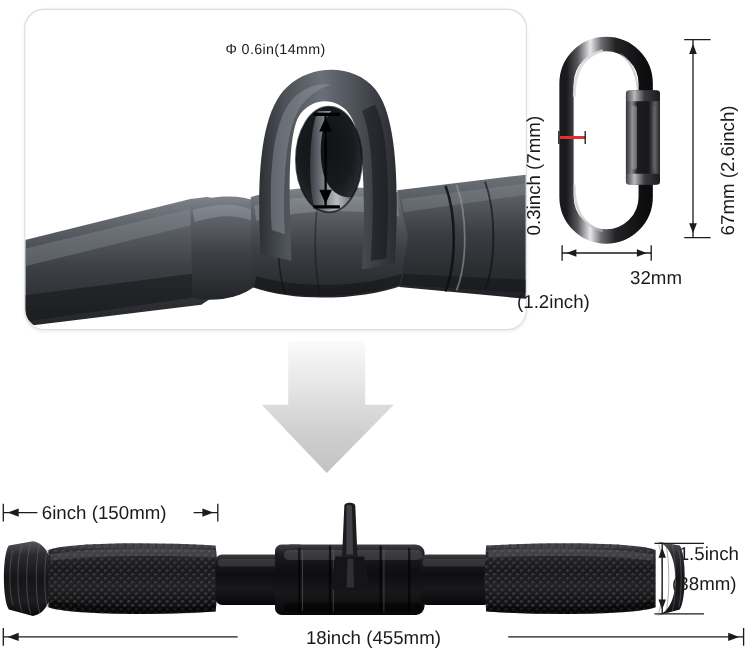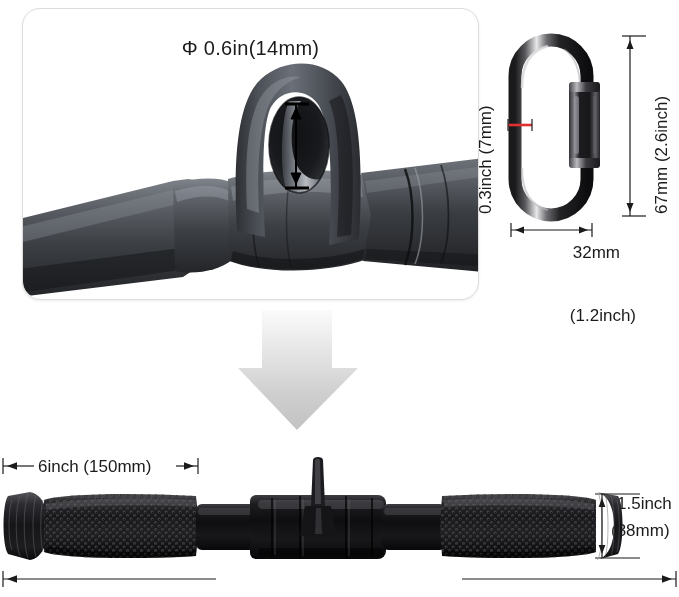--- a/index.html
+++ b/index.html
@@ -18,21 +18,21 @@
   #detail-card{
     left:22px;top:8px;width:455px;height:290px;
     background:#ffffff;
     border:1px solid #dcdcdc;
     border-radius:18px;
     box-shadow:0 1px 3px rgba(0,0,0,.07);
     overflow:hidden;
   }
   #detail-diameter-label{
     left:0;top:28px;width:455px;text-align:center;
-    font-size:20px;letter-spacing:.3px;color:#1b1b1b;
+    font-size:13px;letter-spacing:.3px;color:#1b1b1b;
   }
 
   
   .dimtext{font-size:17px;color:#1b1b1b;white-space:nowrap;line-height:1.18;}
   .vert-up{transform:rotate(-90deg);transform-origin:left top;}
 
   
   svg{display:block;overflow:visible;}
 </style>
 </head>
@@ -155,21 +155,21 @@
     <polygon points="42,2 112,2 112,60 138,60 77,122 18,60 42,60" fill="url(#arrowG)"></polygon>
   </svg>
 
   <div class="abs" style="left:470px;top:18px;width:209px;height:275px;">
 
     <div class="abs dimtext vert-up" style="left:6px;top:196px;">0.3inch (7mm)</div>
 
     <div class="abs dimtext vert-up" style="left:182px;top:196px;">67mm (2.6inch)</div>
 
     <div class="abs dimtext" style="left:0;top:225px;width:150px;text-align:right;">32mm</div>
-    <div class="abs dimtext" style="left:16px;top:247px;width:150px;text-align:right;margin-top:41px;">(1.2inch)</div>
+    <div class="abs dimtext" style="left:0;top:247px;width:150px;text-align:left;">(1.2inch)</div>
 
     <svg class="abs" style="left:0;top:0;" width="209" height="275" viewBox="0 0 209 275">
       <defs>
         <linearGradient id="ringG" x1="0" y1="0" x2="1" y2="0">
           <stop offset="0%" stop-color="#1a1a1c"></stop>
           <stop offset="14%" stop-color="#58585c"></stop>
           <stop offset="30%" stop-color="#e8e8ea"></stop>
           <stop offset="44%" stop-color="#6c6c70"></stop>
           <stop offset="62%" stop-color="#232326"></stop>
           <stop offset="100%" stop-color="#0d0d0f"></stop>
@@ -227,20 +227,21 @@
     </svg>
   </div>
 
   <div class="abs" style="left:0;top:444px;width:626px;height:165px;">
 
     <div class="abs dimtext" style="left:38px;top:13px;">6inch (150mm)</div>
 
     <div class="abs dimtext" style="left:617px;top:50px;">1.5inch</div>
     <div class="abs dimtext" style="left:611px;top:77px;">(38mm)</div>
 
+    <div class="abs dimtext" style="left:0;top:126px;width:679px;text-align:center;">18inch (455mm)</div>
 
     <svg class="abs" style="left:0;top:0;" width="679" height="165" viewBox="0 0 679 165">
       <defs>
         <linearGradient id="gripG" x1="0" y1="0" x2="0" y2="1">
           <stop offset="0%" stop-color="#4a4a4d"></stop>
           <stop offset="12%" stop-color="#2a2a2d"></stop>
           <stop offset="35%" stop-color="#17171a"></stop>
           <stop offset="60%" stop-color="#202023"></stop>
           <stop offset="82%" stop-color="#121214"></stop>
           <stop offset="100%" stop-color="#0a0a0c"></stop>

